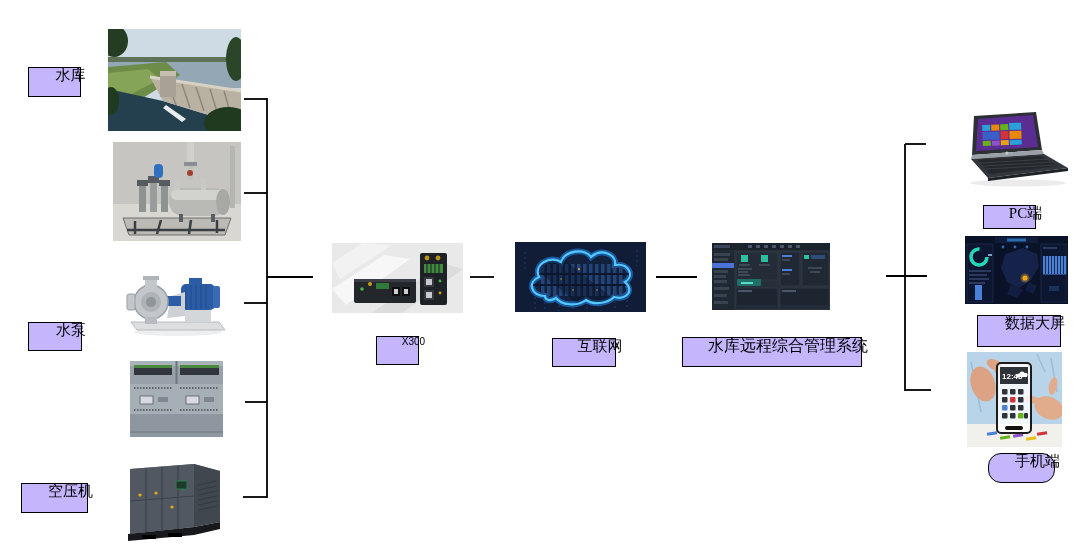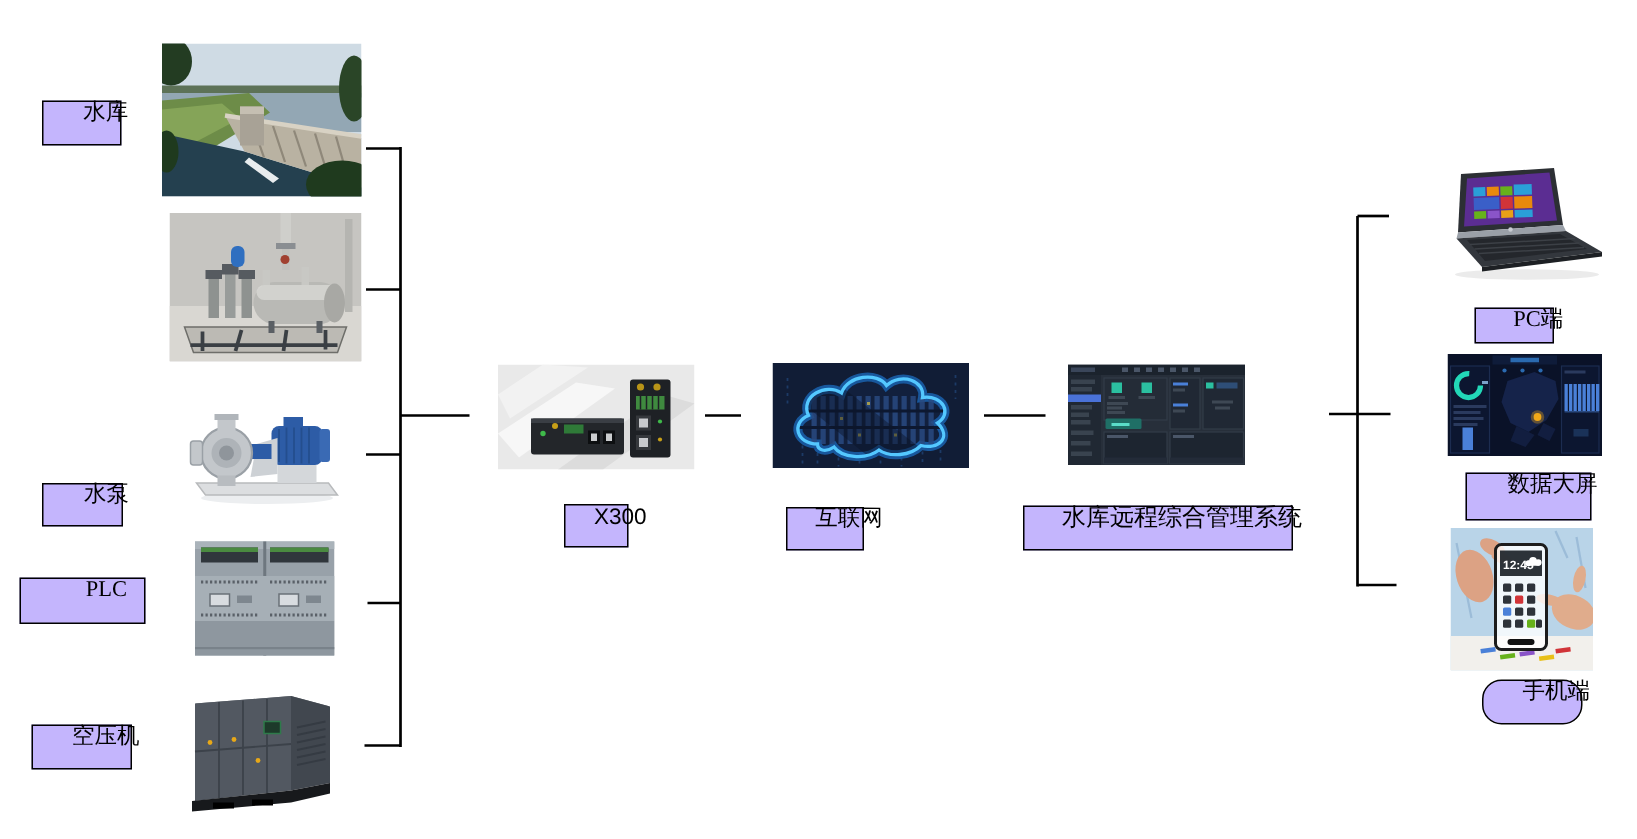--- a/index.html
+++ b/index.html
@@ -8,21 +8,21 @@
     font-family:"Liberation Sans",sans-serif;
   }
   .img{position:absolute;}
   .img svg{display:block;}
   .label{
     position:absolute;box-sizing:border-box;border:1px solid #000;background:#c4b5fd;
     display:flex;align-items:flex-start;justify-content:center;
     font-family:"Liberation Serif","DejaVu Serif",serif;
     font-size:15px;color:#000;white-space:nowrap;line-height:1;padding-left:32px;
   }
-  .label.sans{font-family:"Liberation Sans",sans-serif;font-size:15px;}
+  .label.sans{font-family:"Liberation Sans",sans-serif;font-size:10px;}
   #wires{position:absolute;left:0;top:0;pointer-events:none;}
 </style>
 </head>
 <body>
 
 <div id="canvas">
 
   <svg id="wires" width="1091" height="559">
     <g stroke="#000" stroke-width="1.8" fill="none">
 
@@ -159,23 +159,20 @@
         <line x1="4" y1="64" x2="42" y2="64"></line>
           <line x1="50" y1="64" x2="89" y2="64"></line>
       </g>
       <rect x="10" y="38" width="13" height="8" fill="#d8dce0" stroke="#6a7178" stroke-width="1"></rect>
       <rect x="56" y="38" width="13" height="8" fill="#d8dce0" stroke="#6a7178" stroke-width="1"></rect>
       <rect x="28" y="39" width="10" height="5" fill="#7e878f"></rect>
       <rect x="74" y="39" width="10" height="5" fill="#7e878f"></rect>
       <rect y="56" width="93" height="23" fill="#8e979f"></rect>
       <line x1="0" y1="74" x2="93" y2="74" stroke="#79828a" stroke-width="1.5"></line>
     </svg>
-  </div>
-  <div class="label" style="left:13px;top:385px;width:84px;height:31px;">
-    <span>PLC</span>
   </div>
 
   <div class="img" style="left:120px;top:455px;">
     <svg width="108" height="87" viewBox="0 0 108 87">
       <rect width="108" height="87" fill="#ffffff"></rect>
       <polygon points="10,14 74,9 100,16 34,22" fill="#6b7077"></polygon>
       <polygon points="10,14 74,9 74,72 10,79" fill="#525861"></polygon>
       <polygon points="74,9 100,16 100,67 74,72" fill="#41474f"></polygon>
       <g stroke="#3c424a" stroke-width="1.2">
         <line x1="26" y1="13" x2="26" y2="77"></line>
@@ -287,21 +284,21 @@
           <rect x="45" y="36" width="2" height="2"></rect>
             <rect x="63" y="26" width="2" height="2"></rect>
           <rect x="81" y="47" width="2" height="2"></rect>
             <rect x="57" y="47" width="2" height="2"></rect>
         </g>
         <polygon points="36,8 108,64 66,64 14,22" fill="#0a1428" opacity="0.45"></polygon>
       </g>
       <path d="M 30 54 C 16 54 12 40 24 35 C 18 22 36 13 46 20 C 50 8 70 6 76 15 C 86 6 102 12 100 23 C 114 21 120 34 110 40 C 120 50 110 58 99 55 C 92 62 78 63 71 58 C 62 65 46 63 41 56 C 35 60 30 58 30 54 Z" fill="none" stroke="#54c8ff" stroke-width="2.2"></path>
     </svg>
   </div>
-  <div class="label" style="left:524px;top:338px;width:52px;height:29px;">
+  <div class="label" style="left:552px;top:338px;width:64px;height:29px;">
     <span>互联网</span>
   </div>
 
   <div class="img" style="left:712px;top:243px;">
     <svg width="118" height="67" viewBox="0 0 118 67">
       <rect width="118" height="67" fill="#272f3a"></rect>
       <rect width="118" height="7" fill="#1b232d"></rect>
       <rect x="2" y="2" width="16" height="3" fill="#3a465a"></rect>
       <g fill="#4a5668">
         <rect x="36" y="2" width="4" height="3"></rect>

